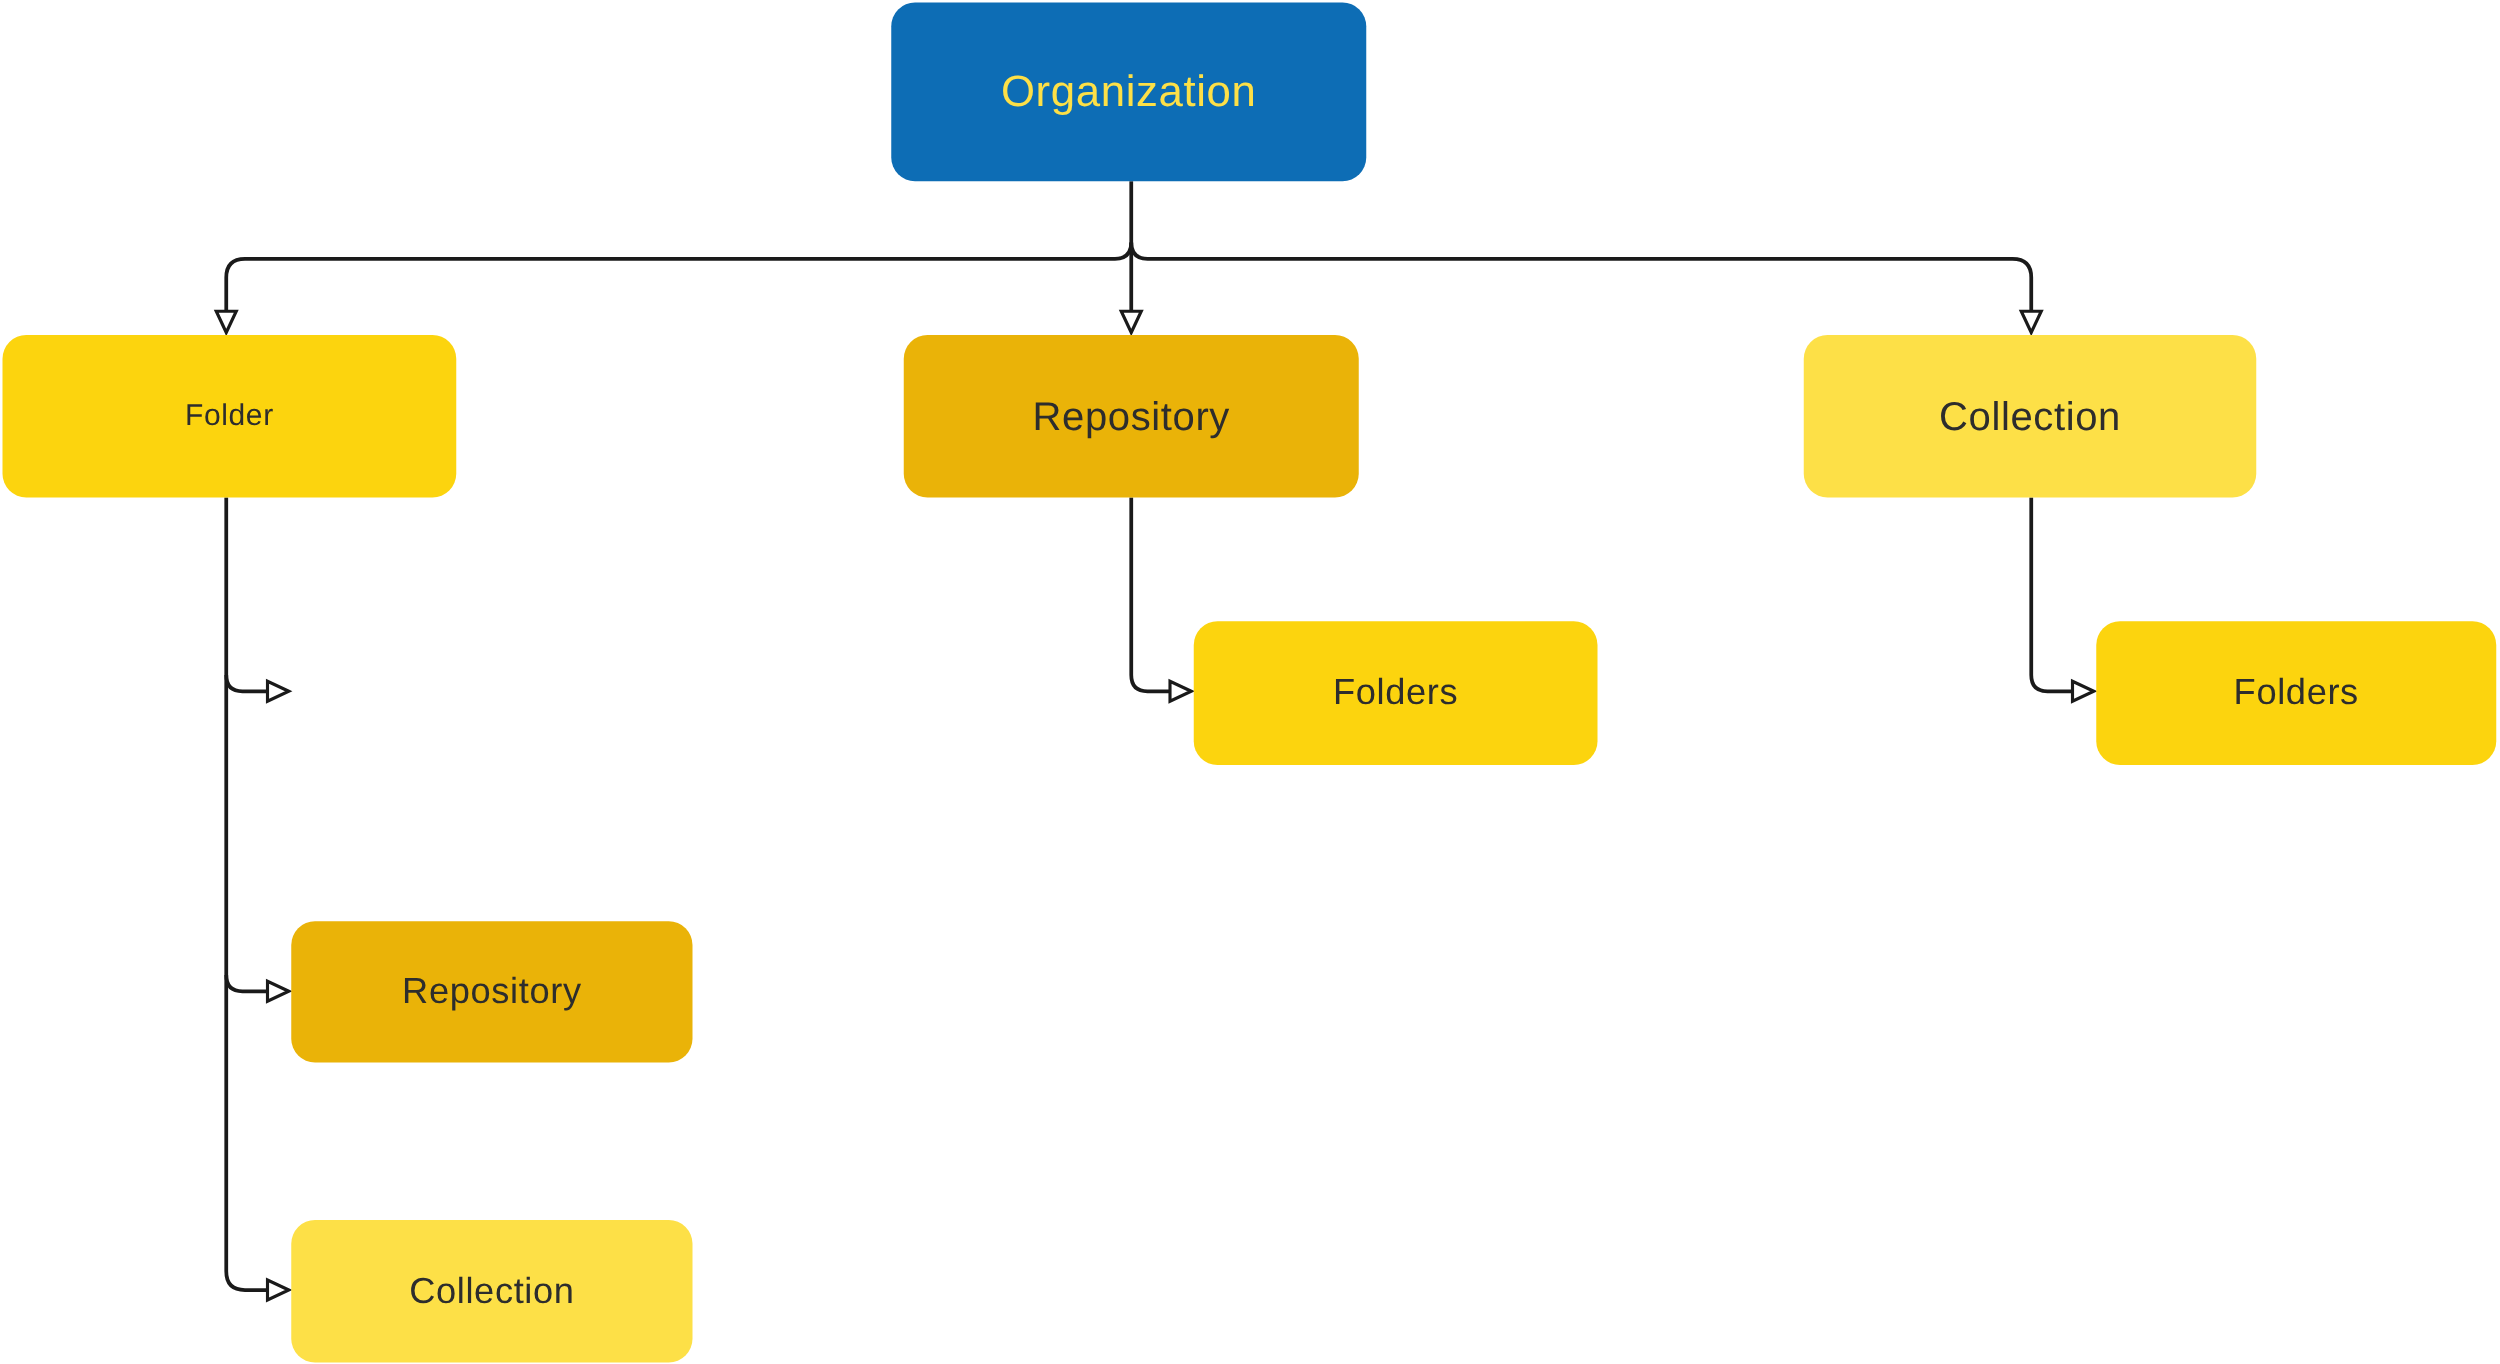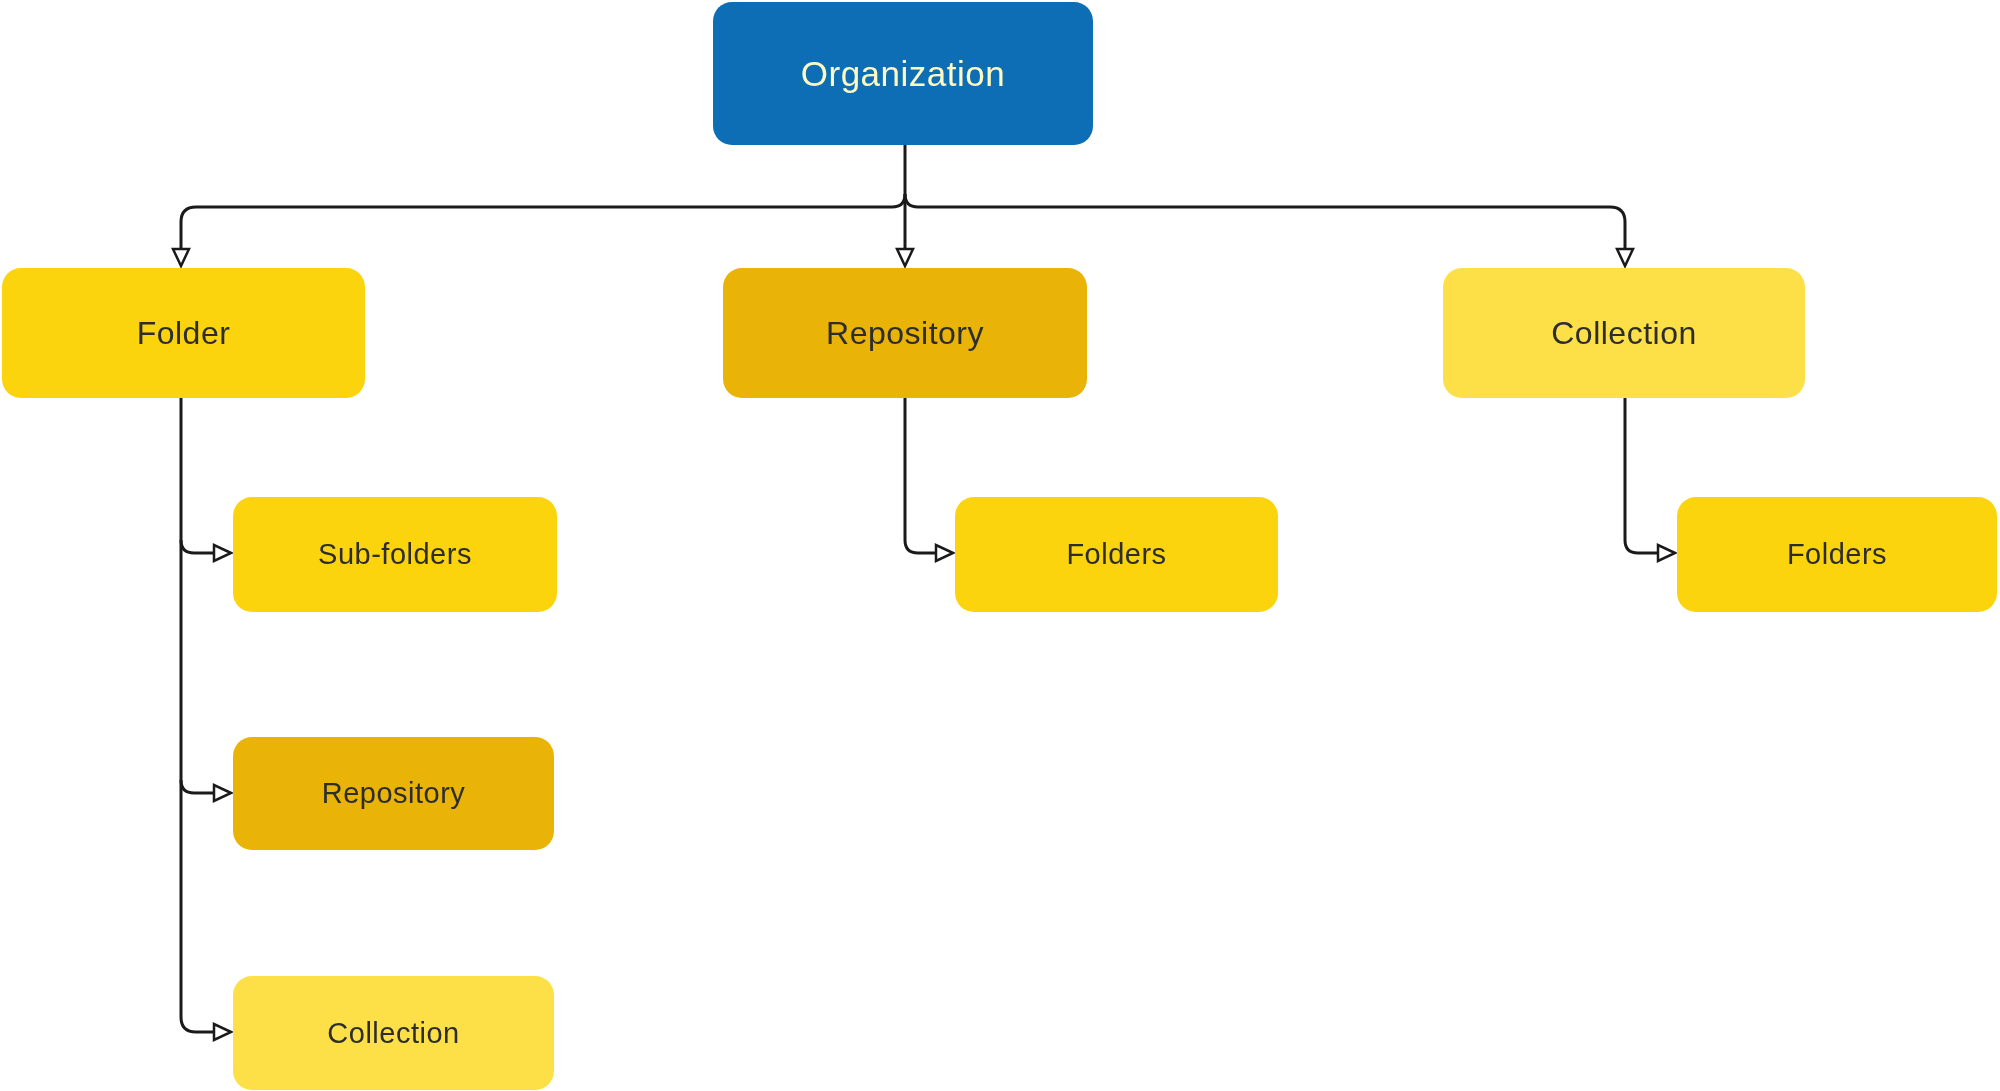--- a/index.html
+++ b/index.html
@@ -26,27 +26,27 @@
     position: absolute;
     display: flex;
     align-items: center;
     justify-content: center;
     border-radius: 19px;
     color: #2d2d2d;
     font-weight: 500;
     letter-spacing: 0.5px;
     text-align: center;
   }
-  .blue   { background: #0d6db5; color: #fef9c3; }
+  .blue   { background: #0d6db5; color: #fde047; }
   .yellow { background: #fcd40e; }
   .cyan   { background: #eab308; }
   .purple { background: #fde047; }
 
   #n-organization { left: 713px;  top: 2px;   width: 380px; height: 143px; font-size: 35px; }
-  #n-folder       { left: 2px;    top: 268px; width: 363px; height: 130px; font-size: 32px; }
+  #n-folder       { left: 2px;    top: 268px; width: 363px; height: 130px; font-size: 24px; }
   #n-repository   { left: 723px;  top: 268px; width: 364px; height: 130px; font-size: 32px; }
   #n-collection   { left: 1443px; top: 268px; width: 362px; height: 130px; font-size: 32px; }
   #n-subfolders   { left: 233px;  top: 497px; width: 324px; height: 115px; font-size: 29px; }
   #n-folders-mid  { left: 955px;  top: 497px; width: 323px; height: 115px; font-size: 29px; }
   #n-folders-right{ left: 1677px; top: 497px; width: 320px; height: 115px; font-size: 29px; }
   #n-repo-sub     { left: 233px;  top: 737px; width: 321px; height: 113px; font-size: 29px; }
   #n-coll-sub     { left: 233px;  top: 976px; width: 321px; height: 114px; font-size: 29px; }
 
   .edge {
     fill: none;
@@ -104,23 +104,20 @@
   </div>
 
   <div class="node cyan" id="n-repository">
     <span>Repository</span>
   </div>
 
   <div class="node purple" id="n-collection">
     <span>Collection</span>
   </div>
 
-  <div class="node yellow" id="n-subfolders">
-    <span>Sub-folders</span>
-  </div>
 
   <div class="node yellow" id="n-folders-mid">
     <span>Folders</span>
   </div>
 
   <div class="node yellow" id="n-folders-right">
     <span>Folders</span>
   </div>
 
   <div class="node cyan" id="n-repo-sub">

